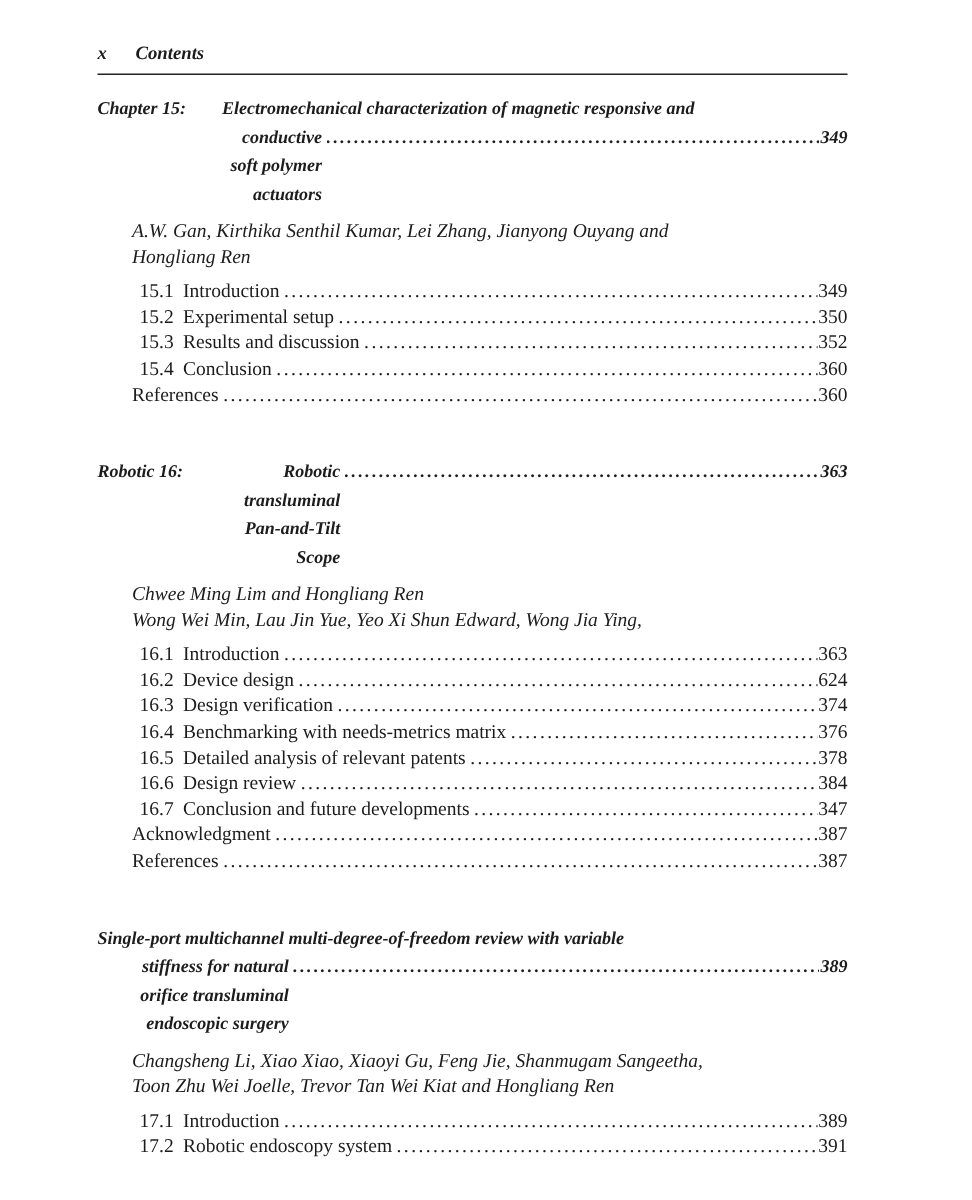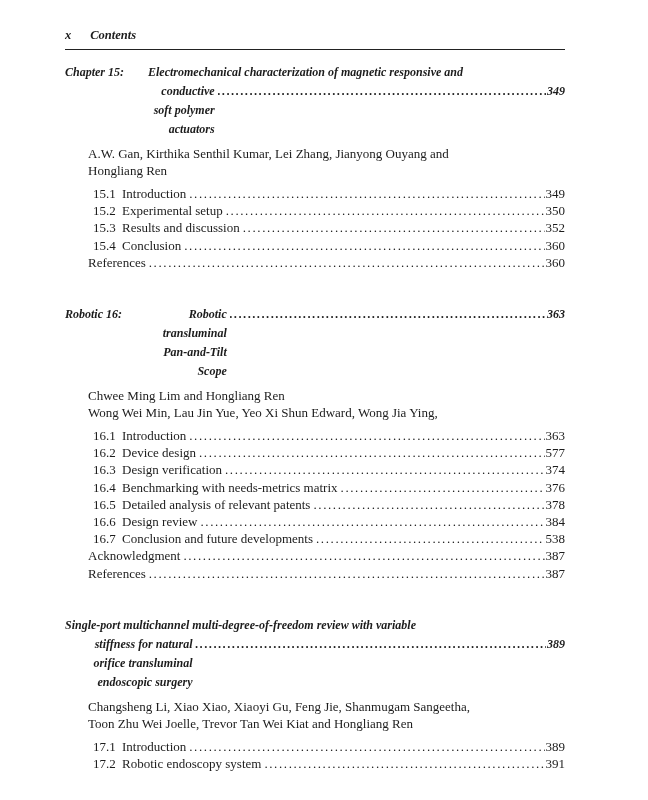--- a/index.html
+++ b/index.html
@@ -44,20 +44,21 @@
   .chap-label {
     flex: 0 0 83px;
   }
   .chap-title { flex: 1 1 auto; min-width: 0; }
   .toc-line {
     display: flex;
     align-items: baseline;
     text-align: right;
   }
   .authors {
+    font-style: italic;
     margin-left: 23px;
     margin-top: 6px;
     line-height: 17px;
   }
   .rows { margin-top: 6px; }
   .toc-row {
     display: flex;
     align-items: baseline;
     line-height: 17.2px;
     margin-left: 28px;
@@ -156,21 +157,21 @@
       <div class="toc-row">
         <span class="sec-num">16.1</span>
         <span class="sec-title">Introduction</span>
         <span class="dots"></span>
         <span class="pagenum">363</span>
       </div>
       <div class="toc-row">
         <span class="sec-num">16.2</span>
         <span class="sec-title">Device design</span>
         <span class="dots"></span>
-        <span class="pagenum">577</span>
+        <span class="pagenum">624</span>
       </div>
       <div class="toc-row">
         <span class="sec-num">16.3</span>
         <span class="sec-title">Design verification</span>
         <span class="dots"></span>
         <span class="pagenum">374</span>
       </div>
       <div class="toc-row">
         <span class="sec-num">16.4</span>
         <span class="sec-title">Benchmarking with needs-metrics matrix</span>
@@ -186,21 +187,21 @@
       <div class="toc-row">
         <span class="sec-num">16.6</span>
         <span class="sec-title">Design review</span>
         <span class="dots"></span>
         <span class="pagenum">384</span>
       </div>
       <div class="toc-row">
         <span class="sec-num">16.7</span>
         <span class="sec-title">Conclusion and future developments</span>
         <span class="dots"></span>
-        <span class="pagenum">538</span>
+        <span class="pagenum">347</span>
       </div>
       <div class="toc-row extra">
         <span class="sec-title">Acknowledgment</span>
         <span class="dots"></span>
         <span class="pagenum">387</span>
       </div>
       <div class="toc-row extra">
         <span class="sec-title">References</span>
         <span class="dots"></span>
         <span class="pagenum">387</span>

